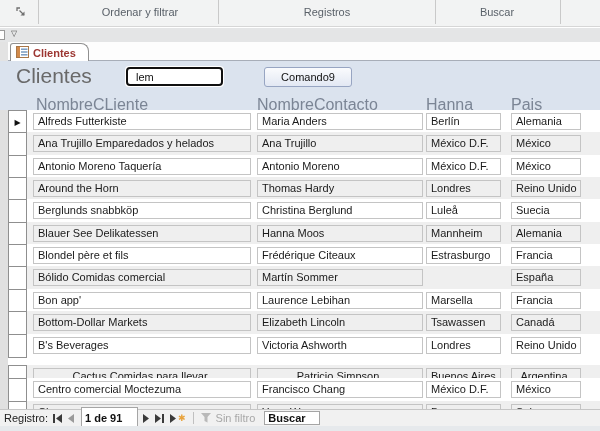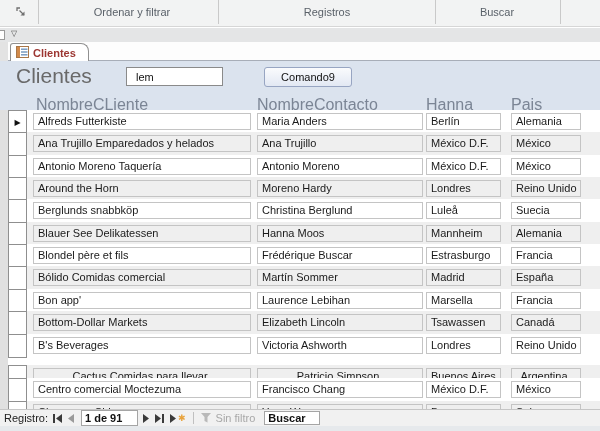--- a/index.html
+++ b/index.html
@@ -43,21 +43,21 @@
   .field{position:absolute;top:3px;height:17px;border:1px solid #c4c4c4;background:inherit;font-size:11px;color:#1a1a1a;padding:1px 8px 0 4px;white-space:nowrap;overflow:hidden;cursor:text;}
   .field.c1{left:25px;width:218px;}
   .field.c2{left:249px;width:166px;}
   .field.c3{left:418px;width:75px;}
   .field.c4{left:503px;width:70px;}
 
   
   #navbar{position:absolute;left:0;top:409px;width:600px;height:17px;background:#f1f1f1;border-top:1px solid #c6c6c6;display:flex;align-items:center;font-size:11px;color:#222;}
   #navbar .lbl{margin-left:4px;white-space:nowrap;}
   .navbtn{display:flex;align-items:center;justify-content:center;margin-left:4px;cursor:pointer;height:13px;}
-  #rec-count{margin-left:6px;width:57px;height:16px;background:#fff;border:1px solid #a5a5a5;font-size:11px;font-weight:600;padding:4px 3px;color:#111;}
+  #rec-count{margin-left:6px;width:57px;height:23px;background:#fff;border:1px solid #a5a5a5;font-size:11px;font-weight:600;padding:4px 3px;color:#111;}
   .vsep{width:1px;height:12px;background:#c0c0c0;margin-left:7px;}
   #filter-area{display:flex;align-items:center;margin-left:6px;cursor:pointer;}
   #filter-area span{margin-left:4px;color:#a8a8a8;}
   #nav-search{margin-left:9px;width:56px;height:14px;background:#fff;border:1px solid #a5a5a5;font-size:11px;font-weight:600;padding:0 3px;color:#111;}
   .star{color:#e8a33d;font-size:9px;margin-left:1px;}
 
   #bottom-strip{position:absolute;left:0;top:426px;width:600px;height:5px;background:#e6e9ec;}
 </style>
 </head>
 <body>
@@ -66,21 +66,21 @@
 
   <div id="ribbon">
     <span id="launcher">
       <svg width="11" height="11" viewBox="0 0 11 11">
         <path d="M1 4 V1 H4" fill="none" stroke="#707070" stroke-width="1.3"></path>
         <path d="M3.5 3.5 L8 8" stroke="#707070" stroke-width="1.3"></path>
         <path d="M8.5 4.5 V8.5 H4.5 Z" fill="#707070"></path>
       </svg>
     </span>
     <div class="rib-sep" style="left:38px"></div>
-    <span class="rib-label" style="left:132px">Ordenar y filtrar</span>
+    <span class="rib-label" style="left:140px">Ordenar y filtrar</span>
     <div class="rib-sep" style="left:218px"></div>
     <span class="rib-label" style="left:327px">Registros</span>
     <div class="rib-sep" style="left:435px"></div>
     <span class="rib-label" style="left:497px">Buscar</span>
     <div class="rib-sep" style="left:560px"></div>
   </div>
 
   <div id="strip2">
     <div class="mini-box"></div>
     <span class="dd">▽</span>
@@ -134,50 +134,49 @@
         <div class="row" style="top: 44.7px;">
           <div class="sel"></div>
           <div class="field c1">Antonio Moreno Taquería</div>
           <div class="field c2">Antonio Moreno</div>
           <div class="field c3">México D.F.</div>
           <div class="field c4">México</div>
         </div>
         <div class="row alt" style="top: 67.05px;">
           <div class="sel"></div>
           <div class="field c1">Around the Horn</div>
-          <div class="field c2">Moreno Hardy</div>
+          <div class="field c2">Thomas Hardy</div>
           <div class="field c3">Londres</div>
           <div class="field c4">Reino Unido</div>
         </div>
         <div class="row" style="top: 89.4px;">
           <div class="sel"></div>
           <div class="field c1">Berglunds snabbköp</div>
           <div class="field c2">Christina Berglund</div>
           <div class="field c3">Luleå</div>
           <div class="field c4">Suecia</div>
         </div>
         <div class="row alt" style="top: 111.75px;">
           <div class="sel"></div>
           <div class="field c1">Blauer See Delikatessen</div>
           <div class="field c2">Hanna Moos</div>
           <div class="field c3">Mannheim</div>
           <div class="field c4">Alemania</div>
         </div>
         <div class="row" style="top: 134.1px;">
           <div class="sel"></div>
           <div class="field c1">Blondel père et fils</div>
-          <div class="field c2">Frédérique Buscar</div>
+          <div class="field c2">Frédérique Citeaux</div>
           <div class="field c3">Estrasburgo</div>
           <div class="field c4">Francia</div>
         </div>
         <div class="row alt" style="top: 156.45px;">
           <div class="sel"></div>
           <div class="field c1">Bólido Comidas comercial</div>
           <div class="field c2">Martín Sommer</div>
-          <div class="field c3">Madrid</div>
           <div class="field c4">España</div>
         </div>
         <div class="row" style="top: 178.8px;">
           <div class="sel"></div>
           <div class="field c1">Bon app'</div>
           <div class="field c2">Laurence Lebihan</div>
           <div class="field c3">Marsella</div>
           <div class="field c4">Francia</div>
         </div>
         <div class="row alt" style="top: 201.15px;">

